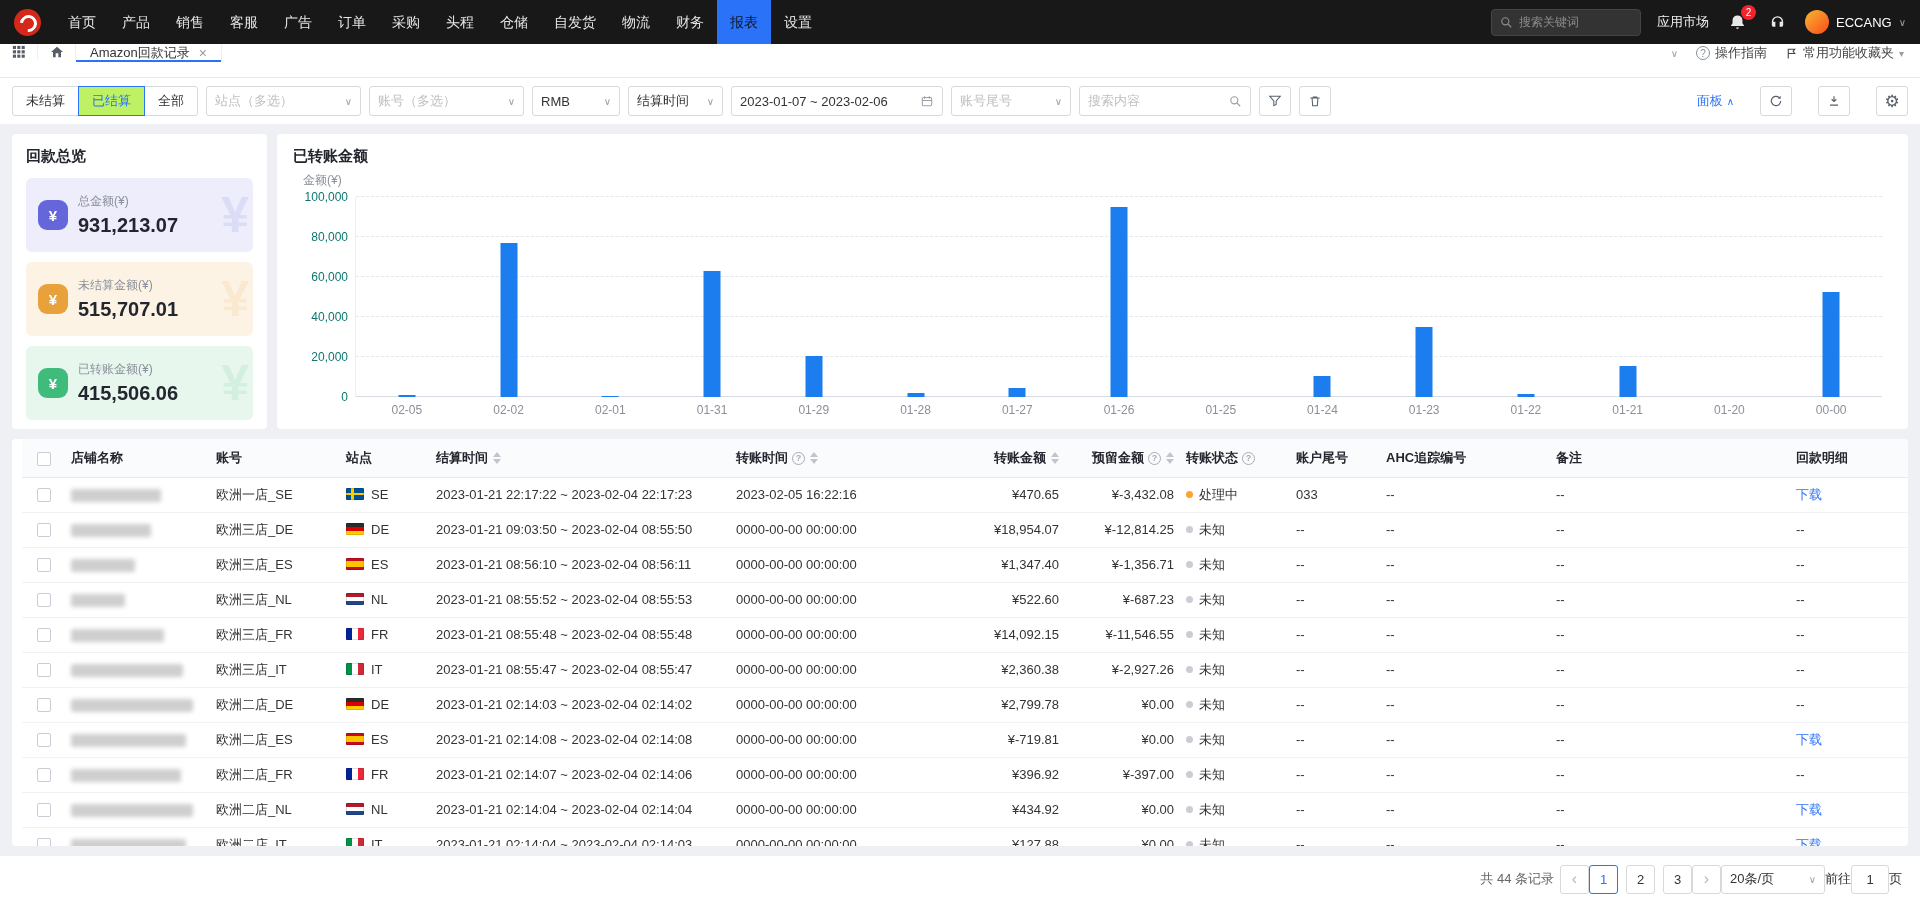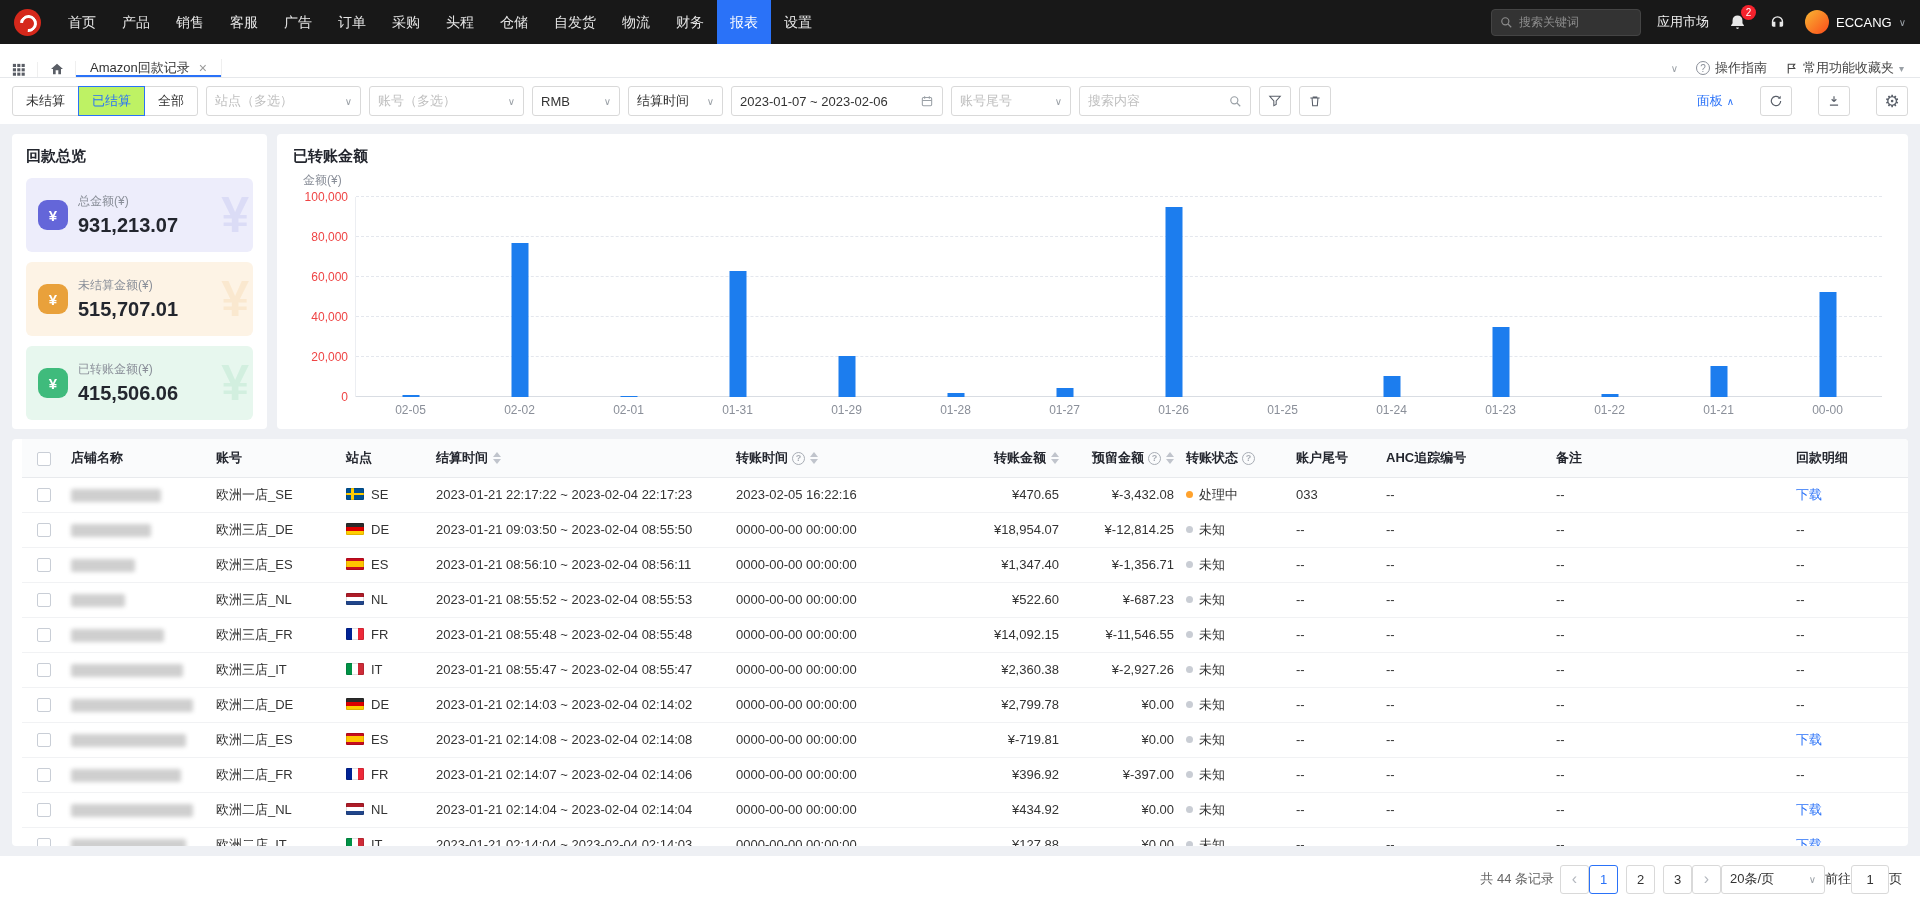--- a/index.html
+++ b/index.html
@@ -9,33 +9,33 @@
     font-family:"Liberation Sans","DejaVu Sans",sans-serif;
     background:#eef0f4; color:#333; display:flex; flex-direction:column;
     font-size:13px;
   }
   
   .navbar { height:44px; flex:none; background:#181818; display:flex; align-items:center; padding:0 14px; color:#fff; }
   .logo { width:27px; height:27px; border-radius:50%; background:#d5281b; margin-right:14px; position:relative; flex:none; cursor:pointer; }
   .logo::after { content:""; position:absolute; left:6px; top:6px; width:11px; height:11px; border:3px solid #fff; border-radius:50%; border-left-color:transparent; transform:rotate(-40deg); }
   .menu { display:flex; align-items:stretch; height:44px; }
   .menu-item { padding:0 13px; line-height:44px; font-size:14px; color:#e6e6e6; cursor:pointer; white-space:nowrap; }
-  .menu-item.active { background:#2a72f8; color:#ffffff; }
+  .menu-item.active { background:#2a72f8; color:#0f172a; }
   .nav-right { margin-left:auto; display:flex; align-items:center; gap:16px; }
   .nav-search { width:150px; height:27px; background:#333; border:1px solid #444; border-radius:4px; display:flex; align-items:center; gap:6px; padding:0 8px; color:#8c8c8c; cursor:text; }
   .nav-search svg { flex:none; }
   .nav-search .ph { font-size:12px; color:#8c8c8c; }
   .nav-link { font-size:13px; color:#f0f0f0; cursor:pointer; }
   .nav-ico { position:relative; width:24px; height:24px; display:flex; align-items:center; justify-content:center; color:#e8e8e8; cursor:pointer; }
   .badge { position:absolute; top:-5px; right:-7px; min-width:15px; height:15px; border-radius:8px; background:#f5222d; color:#fff; font-size:10px; line-height:15px; text-align:center; padding:0 3px; }
   .nav-account { display:flex; align-items:center; gap:7px; cursor:pointer; font-size:13px; color:#fff; }
   .avatar { width:24px; height:24px; border-radius:50%; background:linear-gradient(135deg,#f7b733,#fc4a1a); flex:none; }
   .caret { color:#9aa0a6; font-size:10px; }
   
-  .tabbar { height:34px; flex:none; background:#fff; border-bottom:1px solid #e6e8eb; display:flex; align-items:flex-end; }
+  .tabbar { height:34px; flex:none; background:#fff; border-bottom:1px solid #e6e8eb; display:flex; align-items:flex-start; }
   .tb-ico { width:38px; display:flex; align-items:center; justify-content:center; color:#5a5e66; border-right:1px solid #efefef; cursor:pointer; }
   .tab { display:flex; align-items:center; gap:9px; padding:0 14px; border-right:1px solid #efefef; font-size:13px; color:#333; position:relative; cursor:pointer; background:#fff; }
   .tab.active::after { content:""; position:absolute; left:0; right:0; bottom:0; height:2px; background:#2a72f8; }
   .tab-close { color:#9a9a9a; font-size:14px; cursor:pointer; }
   .tabbar-right { margin-left:auto; display:flex; align-items:center; gap:18px; padding-right:16px; font-size:13px; color:#444; }
   .tb-link { display:flex; align-items:center; gap:5px; cursor:pointer; }
   .qcircle { width:14px; height:14px; border:1px solid #8a8f99; color:#8a8f99; border-radius:50%; font-size:10px; display:inline-flex; align-items:center; justify-content:center; }
   
   .filterbar { height:46px; flex:none; background:#fff; display:flex; align-items:center; gap:8px; padding:0 12px; }
   .segmented { display:inline-flex; }
@@ -72,21 +72,21 @@
   .theme-purple{background:#ededfb}.theme-purple .scard-icon{background:#6466d9}.theme-purple .scard-ghost{color:#6466d9}
   .theme-orange{background:#fdf3e5}.theme-orange .scard-icon{background:#e9a13b}.theme-orange .scard-ghost{color:#e9a13b}
   .theme-green{background:#e7f7ee}.theme-green .scard-icon{background:#3fbb7c}.theme-green .scard-ghost{color:#3fbb7c}
   
   .chart-panel { flex:1; padding:13px 16px 8px; display:flex; flex-direction:column; }
   .ylabel { font-size:12px; color:#8a8f99; margin:6px 0 2px 10px; }
   .plot { flex:1; position:relative; }
   .axes { position:absolute; left:62px; right:10px; top:6px; bottom:24px; border-left:1px solid #eceef2; }
   .gridline { position:absolute; left:0; right:0; border-top:1px dashed #e4e7ed; }
   .gridline.zero { border-top:1px solid #d9dde3; }
-  .ytick { position:absolute; left:-62px; width:54px; top:-7px; text-align:right; font-size:12px; color:#ef4444; }
+  .ytick { position:absolute; left:-62px; width:54px; top:-7px; text-align:right; font-size:12px; color:#0f766e; }
   .bars { position:absolute; left:0; right:0; top:0; bottom:0; display:flex; }
   .bar-col { flex:1; position:relative; }
   .bar { position:absolute; bottom:0; left:50%; transform:translateX(-50%); width:17px; }
   .xtick { position:absolute; bottom:-20px; left:50%; transform:translateX(-50%); font-size:12px; color:#8a8f99; white-space:nowrap; }
   
   .table-panel { flex:1; overflow:hidden; padding:0 10px; }
   table { width:1900px; border-collapse:collapse; table-layout:fixed; }
   th { height:38px; font-size:13px; font-weight:700; color:#23262e; text-align:left; background:#fafbfc; border-bottom:1px solid #e8eaed; padding:0 6px; white-space:nowrap; overflow:hidden; }
   td { height:35px; font-size:13px; color:#333; border-bottom:1px solid #f1f2f4; padding:0 6px; white-space:nowrap; overflow:hidden; }
   .right { text-align:right; }
@@ -380,20 +380,24 @@
               </div>
               <div class="bar-col">
                 <div class="bar" style="height: 1.5%; background: rgb(28, 125, 238);"></div>
                 <span class="xtick">01-22</span>
               </div>
               <div class="bar-col">
                 <div class="bar" style="height: 15.5%; background: rgb(28, 125, 238);"></div>
                 <span class="xtick">01-21</span>
               </div>
               <div class="bar-col">
+                <div class="bar" style="height: 0%; background: rgb(28, 125, 238);"></div>
+                <span class="xtick">01-20</span>
+              </div>
+              <div class="bar-col">
                 <div class="bar" style="height: 52.5%; background: rgb(28, 125, 238);"></div>
                 <span class="xtick">00-00</span>
               </div>
             </div>
           </div>
       </div>
     </section>
   </div>
   <section class="panel table-panel">
     <table>

